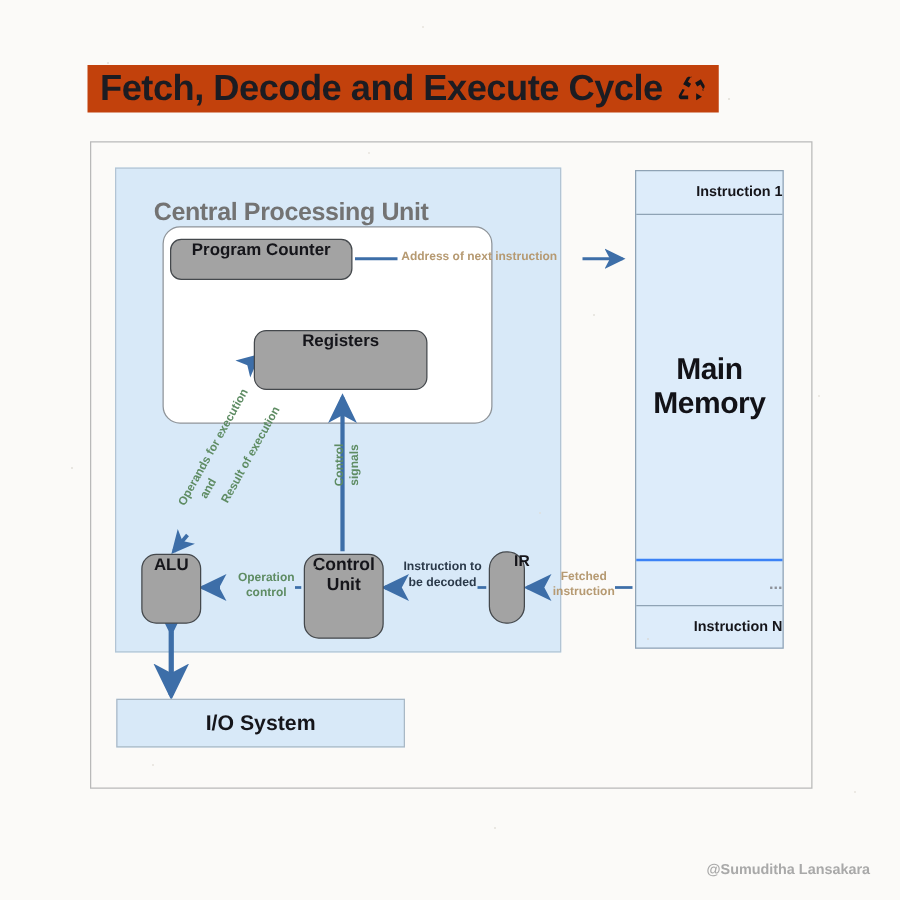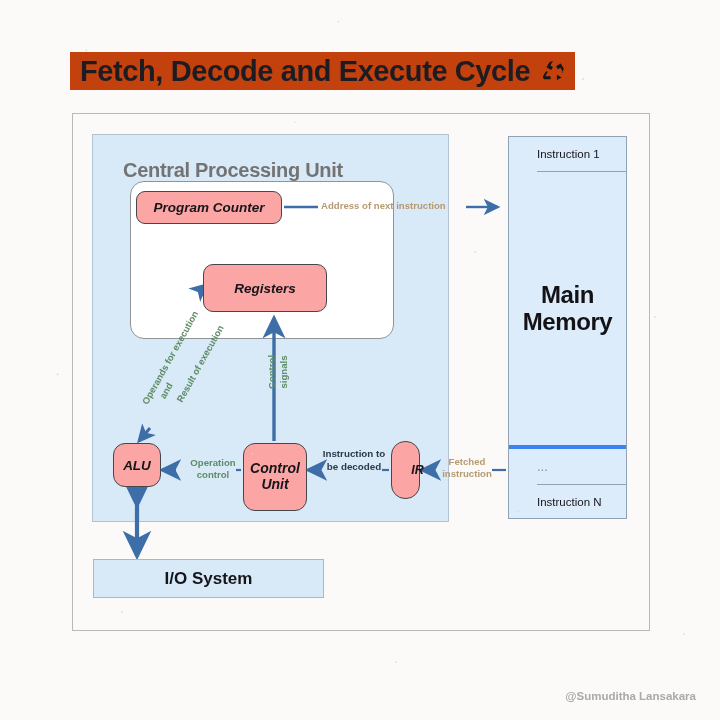--- a/index.html
+++ b/index.html
@@ -69,33 +69,33 @@
   }
 
   
   #cpu-inner{
     position:absolute;left:130px;top:181px;width:262px;height:156px;
     background:#fff;border:1px solid #8f9499;border-radius:14px;
     z-index:7;
   }
 
   .node{
-    position:absolute;background:#fca5a5;border:1px solid #44484c;
-    display:flex;align-items:center;justify-content:center;
+    position:absolute;background:#a3a3a3;border:1px solid #44484c;
+    display:flex;justify-content:center;
     text-align:center;font-weight:bold;color:#15151a;
-    z-index:9;box-sizing:border-box;font-style:italic;
+    z-index:9;box-sizing:border-box;
   }
   #program-counter{
     left:136px;top:191px;width:146px;height:33px;border-radius:9px;font-size:13.5px;
   }
   #registers{
-    left:203px;top:264px;width:124px;height:48px;border-radius:10px;font-size:13.5px;
+    left:203px;top:264px;width:139px;height:48px;border-radius:10px;font-size:13.5px;
   }
   #alu{
-    left:113px;top:443px;width:48px;height:44px;border-radius:12px;font-size:13.5px;
+    left:113px;top:443px;width:48px;height:56px;border-radius:12px;font-size:13.5px;
   }
   #control-unit{
     left:243px;top:443px;width:64px;height:68px;border-radius:12px;font-size:14px;
     line-height:1.12;
   }
   #ir{
     left:391px;top:441px;width:29px;height:58px;border-radius:14px;font-size:12.5px;padding-left:24px;
   }
 
   
@@ -108,29 +108,28 @@
   }
 
   
   #main-memory{
     position:absolute;left:508px;top:136px;width:119px;height:383px;
     background:#ddecfa;border:1px solid #8fa3b5;
     z-index:6;box-sizing:border-box;
     display:flex;flex-direction:column;
   }
   .mem-cell{
-    display:flex;align-items:center;justify-content:flex-start;
-    font-size:11.5px;font-weight:normal;color:#15151a;
+    display:flex;align-items:center;justify-content:flex-end;
+    font-size:11.5px;font-weight:bold;color:#15151a;
     box-sizing:border-box;
-    margin-left:28px;
   }
   #mem-i1{height:35px;border-bottom:1px solid #8fa3b5;}
   #mem-i2{height:35px;border-bottom:1px solid #8fa3b5;}
   #mem-body{
-    flex:1;border-bottom:4px solid #3b82f6;
+    flex:1;border-bottom:2px solid #3b82f6;
     display:flex;align-items:center;justify-content:center;
   }
   #mem-label{
     font-size:24px;font-weight:bold;color:#121217;line-height:1.12;
     text-align:center;letter-spacing:-.4px;
   }
   #mem-dots{height:36px;border-bottom:1px solid #8fa3b5;color:#8d9199;font-size:13px;}
   #mem-in{height:33px;}
 
   

